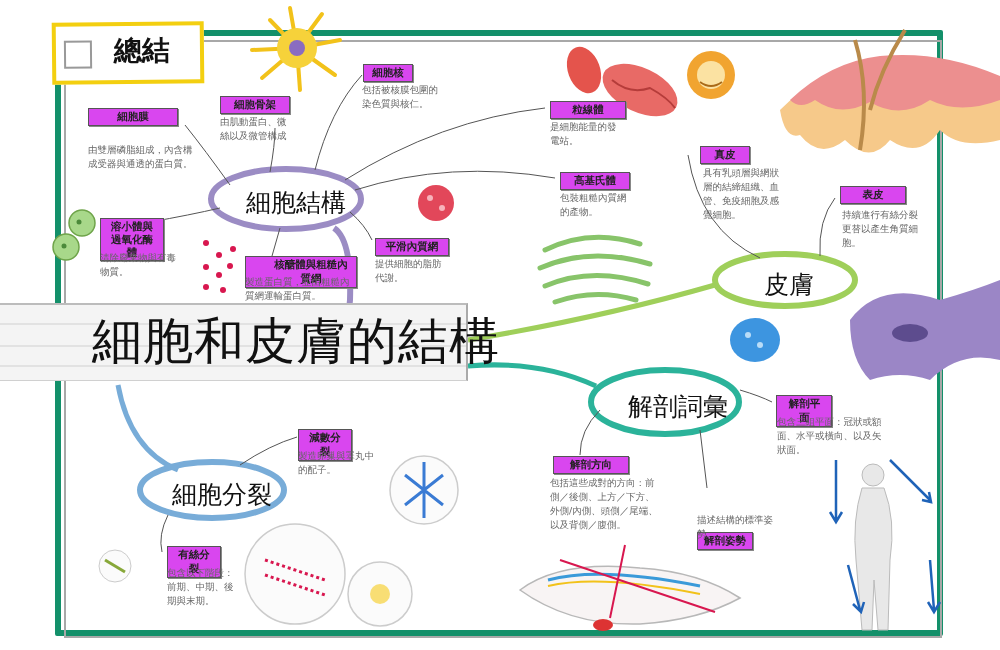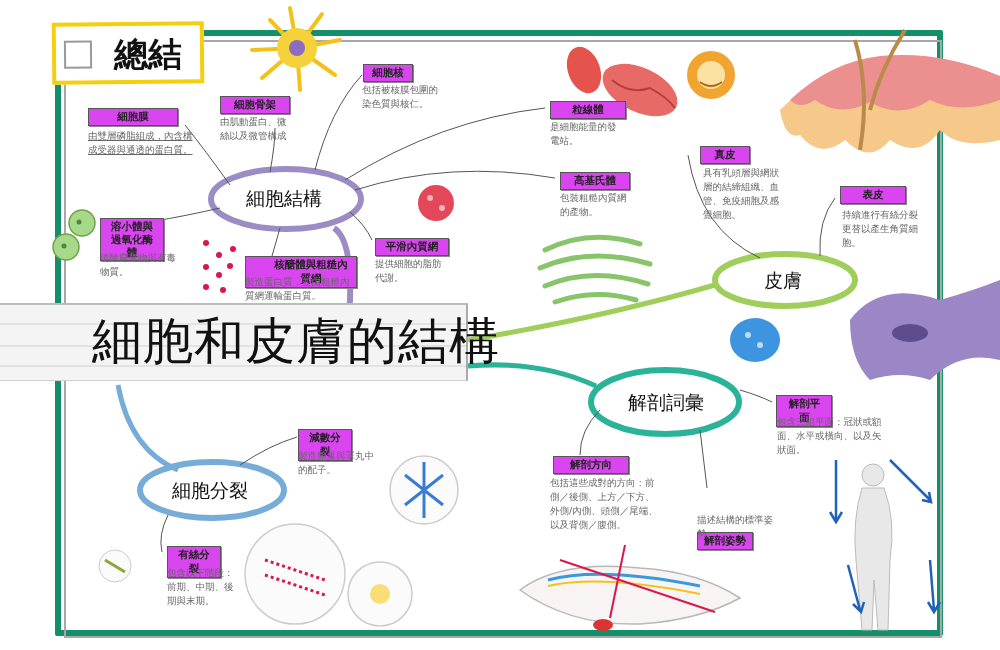--- a/index.html
+++ b/index.html
@@ -2,24 +2,24 @@
 <html><head>
 <meta charset="utf-8">
 <style>
   html, body { margin:0; padding:0; }
   body { width:1000px; height:650px; position:relative; overflow:hidden; background:#ffffff;
          font-family:"DejaVu Sans", "Liberation Sans", sans-serif; color:#333; }
   .frame-green { position:absolute; left:55px; top:30px; width:888px; height:606px; border:6px solid #13906a; border-radius:2px; box-sizing:border-box; }
   .frame-grey { position:absolute; left:64px; top:40px; width:878px; height:598px; border:2px solid #a8a8a8; box-sizing:border-box; }
   .summary-box { position:absolute; left:52px; top:22px; width:152px; height:62px; background:#fff; border:4px solid #f3cf10; box-sizing:border-box; transform:rotate(-0.6deg); }
   .summary-check { position:absolute; left:8px; top:14px; width:28px; height:28px; border:2px solid #999; box-sizing:border-box; }
-  .summary-label { position:absolute; left:58px; top:6px; font-size:34px; font-weight:bold; color:#111; font-family:"DejaVu Sans", sans-serif; }
+  .summary-label { position:absolute; left:58px; top:6px; font-size:28px; font-weight:bold; color:#111; font-family:"DejaVu Sans", sans-serif; }
   .label-box { position:absolute; background:#d946ef; border:1.5px solid #555; padding:1px 6px; font-size:10.5px; font-weight:bold; color:#222; text-align:center; box-sizing:border-box; font-family:"DejaVu Serif", serif; box-shadow:1px 1px 0 #888; }
   .desc { position:absolute; font-size:9.5px; line-height:14px; color:#666; }
-  .node-text { position:absolute; font-size:19px; color:#111; white-space:nowrap; }
+  .node-text { position:absolute; font-size:25px; color:#111; white-space:nowrap; }
   .title-band { position:absolute; left:0px; top:303px; width:468px; height:78px; background:#f4f4f4; border-top:2px solid #bcbcbc; border-bottom:1px solid #d0d0d0; border-right:2px solid #aaa; box-sizing:border-box; }
   .title-band .stripe { position:absolute; left:0; height:2px; background:#e2e2e2; }
   .main-title { position:absolute; left:52px; top:308px; font-size:50px; color:#111; font-family:"DejaVu Serif", "Liberation Serif", serif; letter-spacing:1px; white-space:nowrap;margin-left:40px; }
   svg.overlay { position:absolute; left:0; top:0; }
 </style>
 </head>
 <body>
 
 <div class="frame-green"></div>
 <div class="frame-grey"></div>
@@ -178,21 +178,21 @@
   <div class="stripe" style="top:60px;width:100%;"></div>
 </div>
 <div class="main-title">細胞和皮膚的結構</div>
 
 <div class="node-text" style="left:246px;top:186px;">細胞結構</div>
 <div class="node-text" style="left:764px;top:268px;">皮膚</div>
 <div class="node-text" style="left:628px;top:390px;">解剖詞彙</div>
 <div class="node-text" style="left:172px;top:478px;">細胞分裂</div>
 
 <div class="label-box" style="left:88px;top:108px;width:90px;">細胞膜</div>
-<div class="desc" style="left:88px;top:129px;width:112px;text-decoration:underline;">由雙層磷脂組成，內含構成受器與通透的蛋白質。</div>
+<div class="desc" style="left:88px;top:143px;width:112px;">由雙層磷脂組成，內含構成受器與通透的蛋白質。</div>
 
 <div class="label-box" style="left:220px;top:96px;width:70px;">細胞骨架</div>
 <div class="desc" style="left:220px;top:115px;width:72px;">由肌動蛋白、微絲以及微管構成</div>
 
 <div class="label-box" style="left:363px;top:64px;width:50px;">細胞核</div>
 <div class="desc" style="left:362px;top:83px;width:82px;">包括被核膜包圍的染色質與核仁。</div>
 
 <div class="label-box" style="left:550px;top:101px;width:76px;">粒線體</div>
 <div class="desc" style="left:550px;top:120px;width:74px;">是細胞能量的發電站。</div>
 

